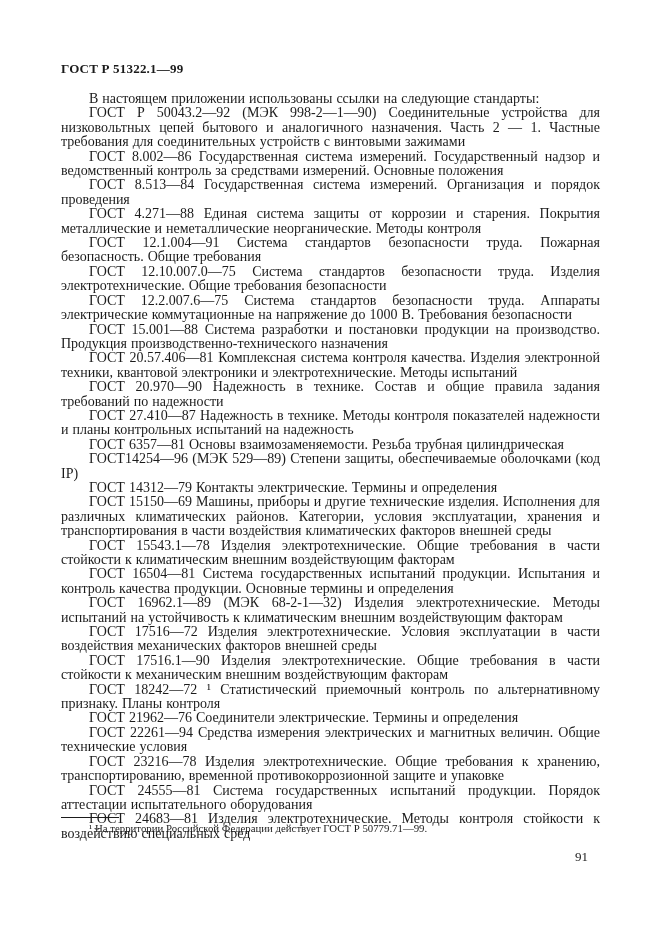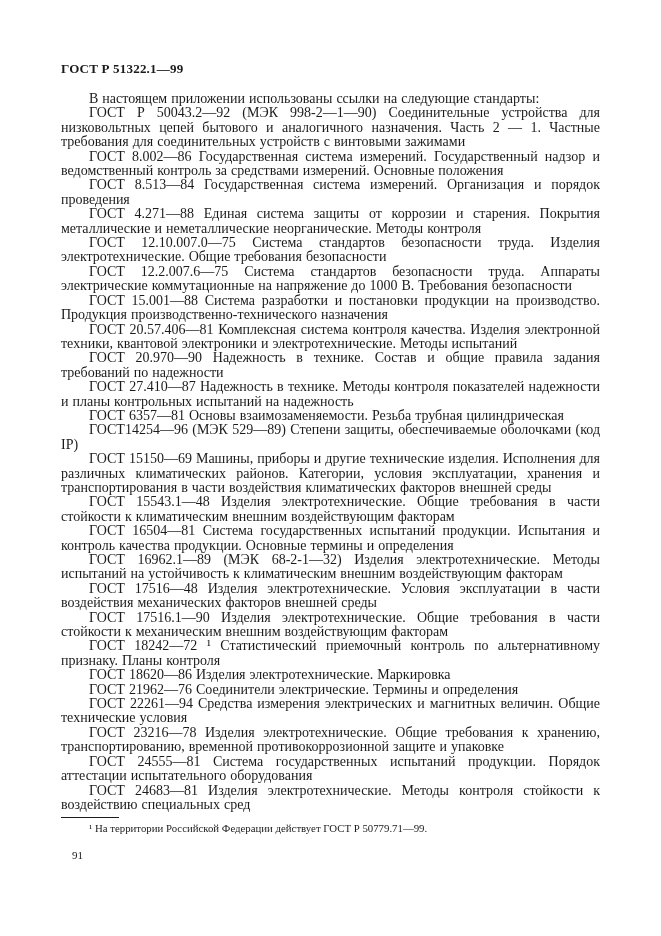--- a/index.html
+++ b/index.html
@@ -54,56 +54,57 @@
     background: #1b1b1b;
     margin-bottom: 4px;
   }
   .footnote-text {
     text-indent: 28px;
     margin: 0;
   }
   .page-number {
     position: absolute;
     top: 849px;
-    left: 72px;
+    left: 49px;
     width: 539px;
-    text-align: left;
-    font-size: 11px;
+    text-align: right;
+    font-size: 13px;
   }
 </style>
 </head>
 <body>
 
 <div class="page">
 
   <div class="doc-header">ГОСТ Р 51322.1—99</div>
 
   <div class="content">
     <p>В  настоящем приложении использованы ссылки на следующие стандарты:</p>
     <div>
         <p>ГОСТ Р 50043.2—92 (МЭК 998-2—1—90) Соединительные устройства для низковольтных цепей бытового и аналогичного назначения. Часть 2 — 1. Частные требования для соединительных устройств с винтовыми зажимами</p>
         <p>ГОСТ 8.002—86 Государственная система измерений. Государственный надзор и ведомственный контроль за средствами измерений. Основные положения</p>
         <p>ГОСТ 8.513—84 Государственная система измерений. Организация и порядок проведения</p>
         <p>ГОСТ 4.271—88 Единая система защиты от коррозии и старения. Покрытия металлические и неметаллические неорганические. Методы контроля</p>
+        <p>ГОСТ 12.1.004—91  Система стандартов безопасности труда. Пожарная безопасность. Общие требования</p>
         <p>ГОСТ 12.10.007.0—75 Система стандартов безопасности труда. Изделия электротехнические. Общие требования безопасности</p>
         <p>ГОСТ 12.2.007.6—75 Система стандартов безопасности труда. Аппараты электрические коммутационные на напряжение до 1000 В. Требования безопасности</p>
         <p>ГОСТ 15.001—88 Система разработки и постановки продукции на производство. Продукция производственно-технического назначения</p>
         <p>ГОСТ 20.57.406—81 Комплексная система контроля качества. Изделия электронной техники, квантовой электроники и электротехнические. Методы испытаний</p>
         <p>ГОСТ 20.970—90 Надежность в технике. Состав и общие правила задания требований по надежности</p>
         <p>ГОСТ 27.410—87 Надежность в технике. Методы контроля показателей надежности и планы контрольных испытаний на надежность</p>
         <p>ГОСТ 6357—81 Основы взаимозаменяемости. Резьба трубная цилиндрическая</p>
         <p>ГОСТ14254—96 (МЭК 529—89) Степени защиты, обеспечиваемые оболочками (код IP)</p>
+        <p>ГОСТ 14312—79 Контакты электрические. Термины и определения</p>
         <p>ГОСТ 15150—69 Машины, приборы и другие технические изделия. Исполнения для различных климатических районов. Категории, условия эксплуатации, хранения и транспортирования в части воздействия климатических факторов внешней среды</p>
-        <p>ГОСТ 15543.1—48 Изделия электротехнические. Общие требования в части стойкости к климатическим внешним воздействующим факторам</p>
+        <p>ГОСТ 15543.1—78 Изделия электротехнические. Общие требования в части стойкости к климатическим внешним воздействующим факторам</p>
         <p>ГОСТ 16504—81 Система государственных испытаний продукции. Испытания и контроль качества продукции. Основные термины и определения</p>
         <p>ГОСТ 16962.1—89 (МЭК 68-2-1—32) Изделия электротехнические. Методы испытаний на устойчивость к климатическим внешним воздействующим факторам</p>
-        <p>ГОСТ 17516—48 Изделия электротехнические. Условия эксплуатации в части воздействия механических факторов внешней среды</p>
+        <p>ГОСТ 17516—72 Изделия электротехнические. Условия эксплуатации в части воздействия механических факторов внешней среды</p>
         <p>ГОСТ 17516.1—90 Изделия электротехнические. Общие требования в части стойкости к механическим внешним воздействующим факторам</p>
         <p>ГОСТ 18242—72 ¹ Статистический приемочный контроль по альтернативному признаку. Планы контроля</p>
-        <p>ГОСТ 18620—86 Изделия электротехнические. Маркировка</p>
         <p>ГОСТ 21962—76 Соединители электрические. Термины и определения</p>
         <p>ГОСТ 22261—94 Средства измерения электрических и магнитных величин. Общие технические условия</p>
         <p>ГОСТ 23216—78 Изделия электротехнические. Общие требования к хранению, транспортированию, временной противокоррозионной защите и упаковке</p>
         <p>ГОСТ 24555—81 Система государственных испытаний продукции. Порядок аттестации испытательного оборудования</p>
         <p>ГОСТ 24683—81 Изделия электротехнические. Методы контроля стойкости к воздействию специальных сред</p>
       </div>
   </div>
 
   <div class="footnote">
     <div class="footnote-rule"></div>

